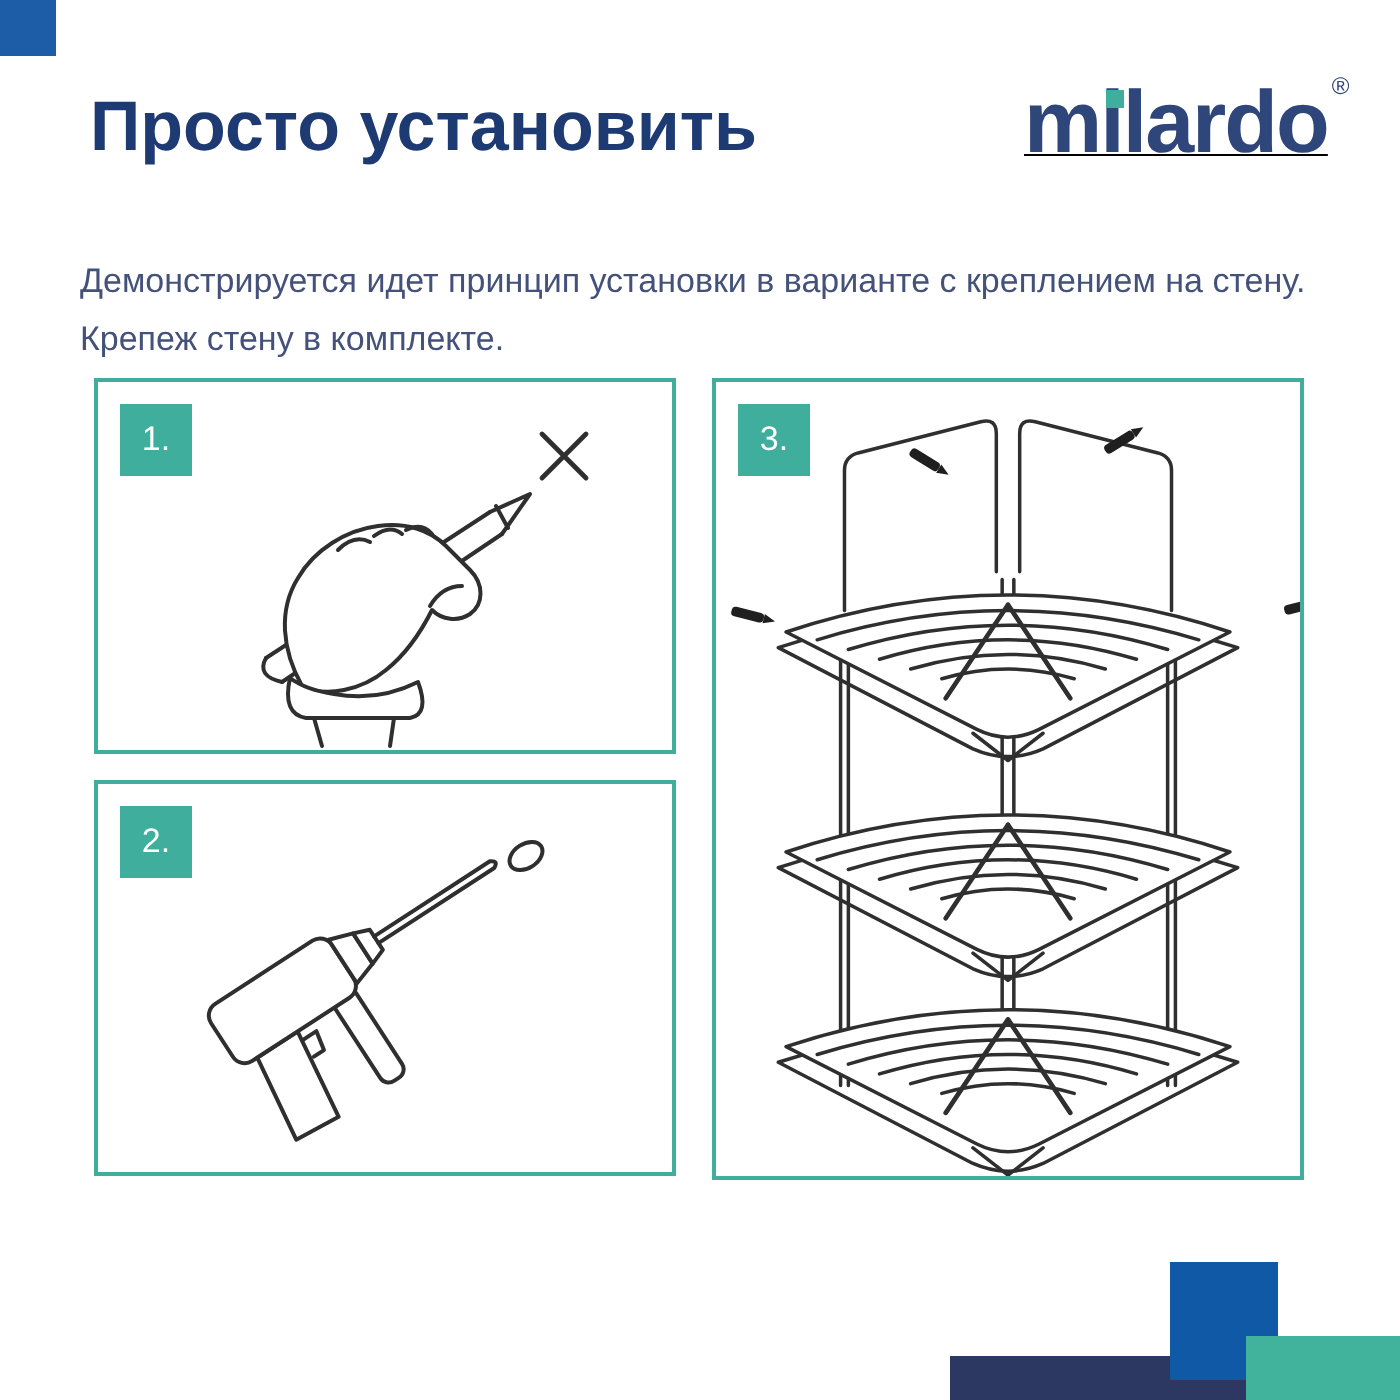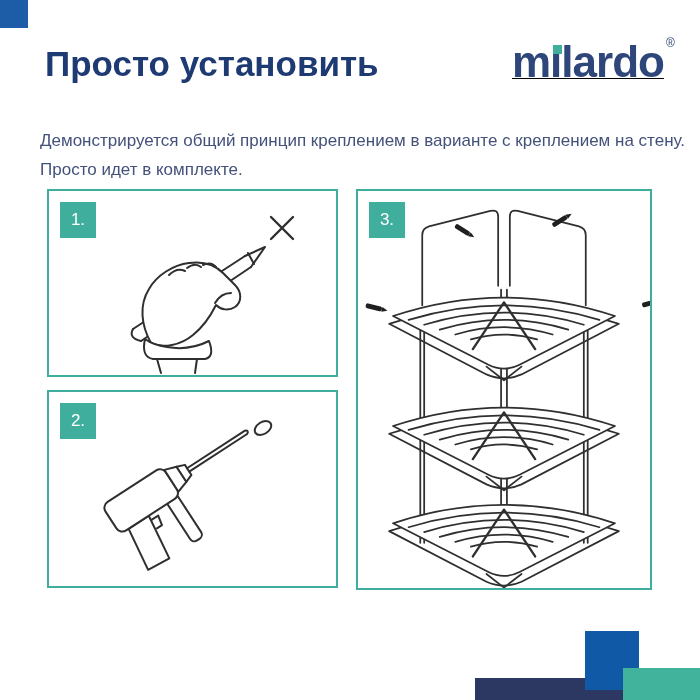--- a/index.html
+++ b/index.html
@@ -38,22 +38,22 @@
   <div class="corner-square"></div>
 
   <h1 class="page-title">Просто установить</h1>
 
   <div class="logo">
     <span class="logo-text">milardo</span><span class="logo-reg">®</span>
     <span class="logo-idot"></span>
   </div>
 
   <div class="intro">
-    <div>Демонстрируется общий принцип креплением в варианте с креплением на стену.</div>
-    <div>Просто идет в комплекте.</div>
+    <div>Демонстрируется идет принцип установки в варианте с креплением на стену.</div>
+    <div>Крепеж стену в комплекте.</div>
   </div>
 
   <div class="panel panel1">
     <div class="badge">1.</div>
     <svg class="illus" viewBox="0 0 287 184" fill="none" stroke="#2f2f2f" stroke-width="2" stroke-linecap="round" stroke-linejoin="round">
 
       <path d="M 84,138 L 196,65"></path>
       <path d="M 92,150 L 202,76"></path>
       <path d="M 84,138 Q 79,147 92,150"></path>
       <path d="M 196,65 L 216,56 L 202,76"></path>

